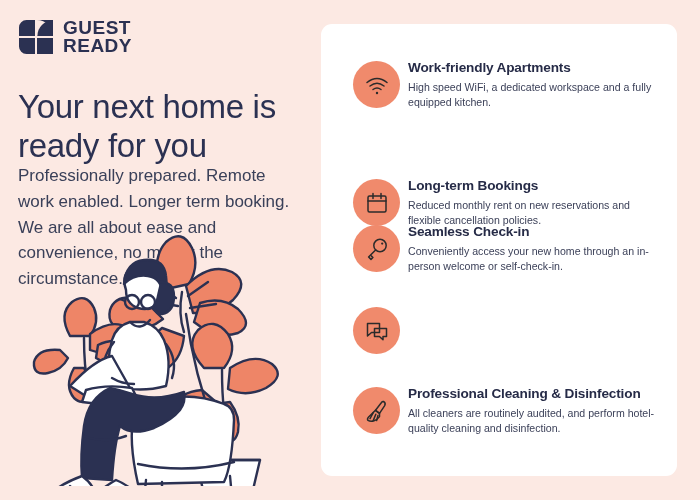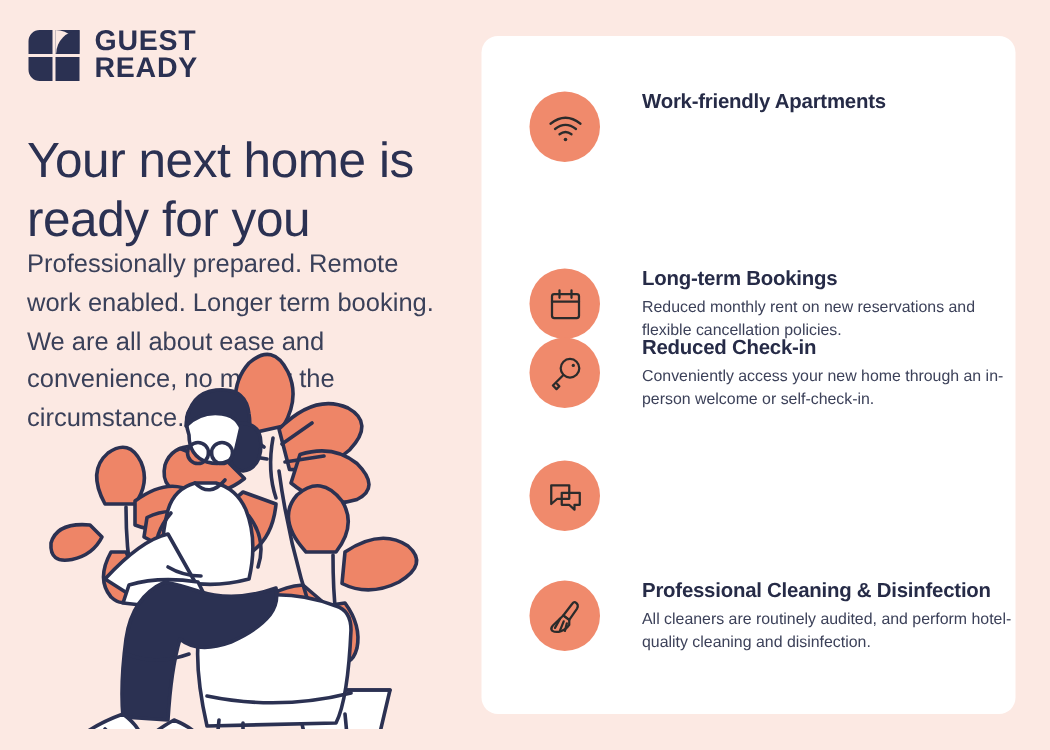--- a/index.html
+++ b/index.html
@@ -34,21 +34,21 @@
   }
 
   .illustration{position:absolute;left:26px;top:218px;width:282px;height:268px;}
 
   
   .card{
     position:absolute;left:321px;top:24px;width:356px;height:452px;
     background:#FFFFFF;border-radius:11px;
   }
   .feature-list{position:absolute;left:0;top:0;width:100%;height:100%;}
-  .feature{position:absolute;display:flex;gap:28px;align-items:flex-start;left:32px;width:300px;}
+  .feature{position:absolute;display:flex;gap:8px;align-items:flex-start;left:32px;width:300px;}
   .feature.f0{top:35px;}
   .feature.f1{top:117px;margin-top:36px;}
   .feature.f2{top:199px;}
   .feature.f3{top:281px;}
   .feature.f4{top:361px;}
 
   .feat-icon{
     width:47px;height:47px;border-radius:50%;
     background:#F08A6C;flex:0 0 auto;
     display:flex;align-items:center;justify-content:center;
@@ -171,20 +171,21 @@
         <div class="feat-icon">
           <svg width="26" height="26" viewBox="0 0 26 26" fill="none" stroke="#2B2B2B" stroke-width="1.5" stroke-linecap="round">
             <path d="M3 10.5 q10 -8 20 0"></path>
             <path d="M6 14 q7 -5.5 14 0"></path>
             <path d="M9 17.5 q4 -3 8 0"></path>
             <circle cx="13" cy="21" r="1.2" fill="#2B2B2B" stroke="none"></circle>
           </svg>
         </div>
         <div class="feat-body">
           <div class="feat-title">Work-friendly Apartments</div>
+          <div class="feat-desc">High speed WiFi, a dedicated workspace and a fully equipped kitchen.</div>
         </div>
       </div>
 
       <div class="feature f1">
         <div class="feat-icon">
           <svg width="26" height="26" viewBox="0 0 26 26" fill="none" stroke="#2B2B2B" stroke-width="1.5" stroke-linecap="round" stroke-linejoin="round">
             <rect x="4" y="6" width="18" height="16" rx="1.5"></rect>
             <path d="M4 11 h18"></path>
             <path d="M9 3.5 v5 M17 3.5 v5"></path>
           </svg>
@@ -197,21 +198,21 @@
 
       <div class="feature f2">
         <div class="feat-icon">
           <svg width="26" height="26" viewBox="0 0 26 26" fill="none" stroke="#2B2B2B" stroke-width="1.5" stroke-linecap="round" stroke-linejoin="round">
             <circle cx="16" cy="9.5" r="6.2"></circle>
             <circle cx="18.2" cy="7.6" r="1.1" fill="#2B2B2B" stroke="none"></circle>
             <path d="M11.6 14 L4.6 21 l2.4 2.4 l1.9 -1.9 l-1.4 -1.4"></path>
           </svg>
         </div>
         <div class="feat-body">
-          <div class="feat-title">Reduced Check-in</div>
+          <div class="feat-title">Seamless Check-in</div>
           <div class="feat-desc">Conveniently access your new home through an in-person welcome or self-check-in.</div>
         </div>
       </div>
 
       <div class="feature f3">
         <div class="feat-icon">
           <svg width="26" height="26" viewBox="0 0 26 26" fill="none" stroke="#2B2B2B" stroke-width="1.5" stroke-linecap="round" stroke-linejoin="round">
             <path d="M3.5 5.5 h12 v9 h-8 l-4 3.5 z"></path>
             <path d="M10.5 10.5 h12 v8 h-3.5 l0 3.3 l-3.6 -3.3 h-4.9 z"></path>
           </svg>

